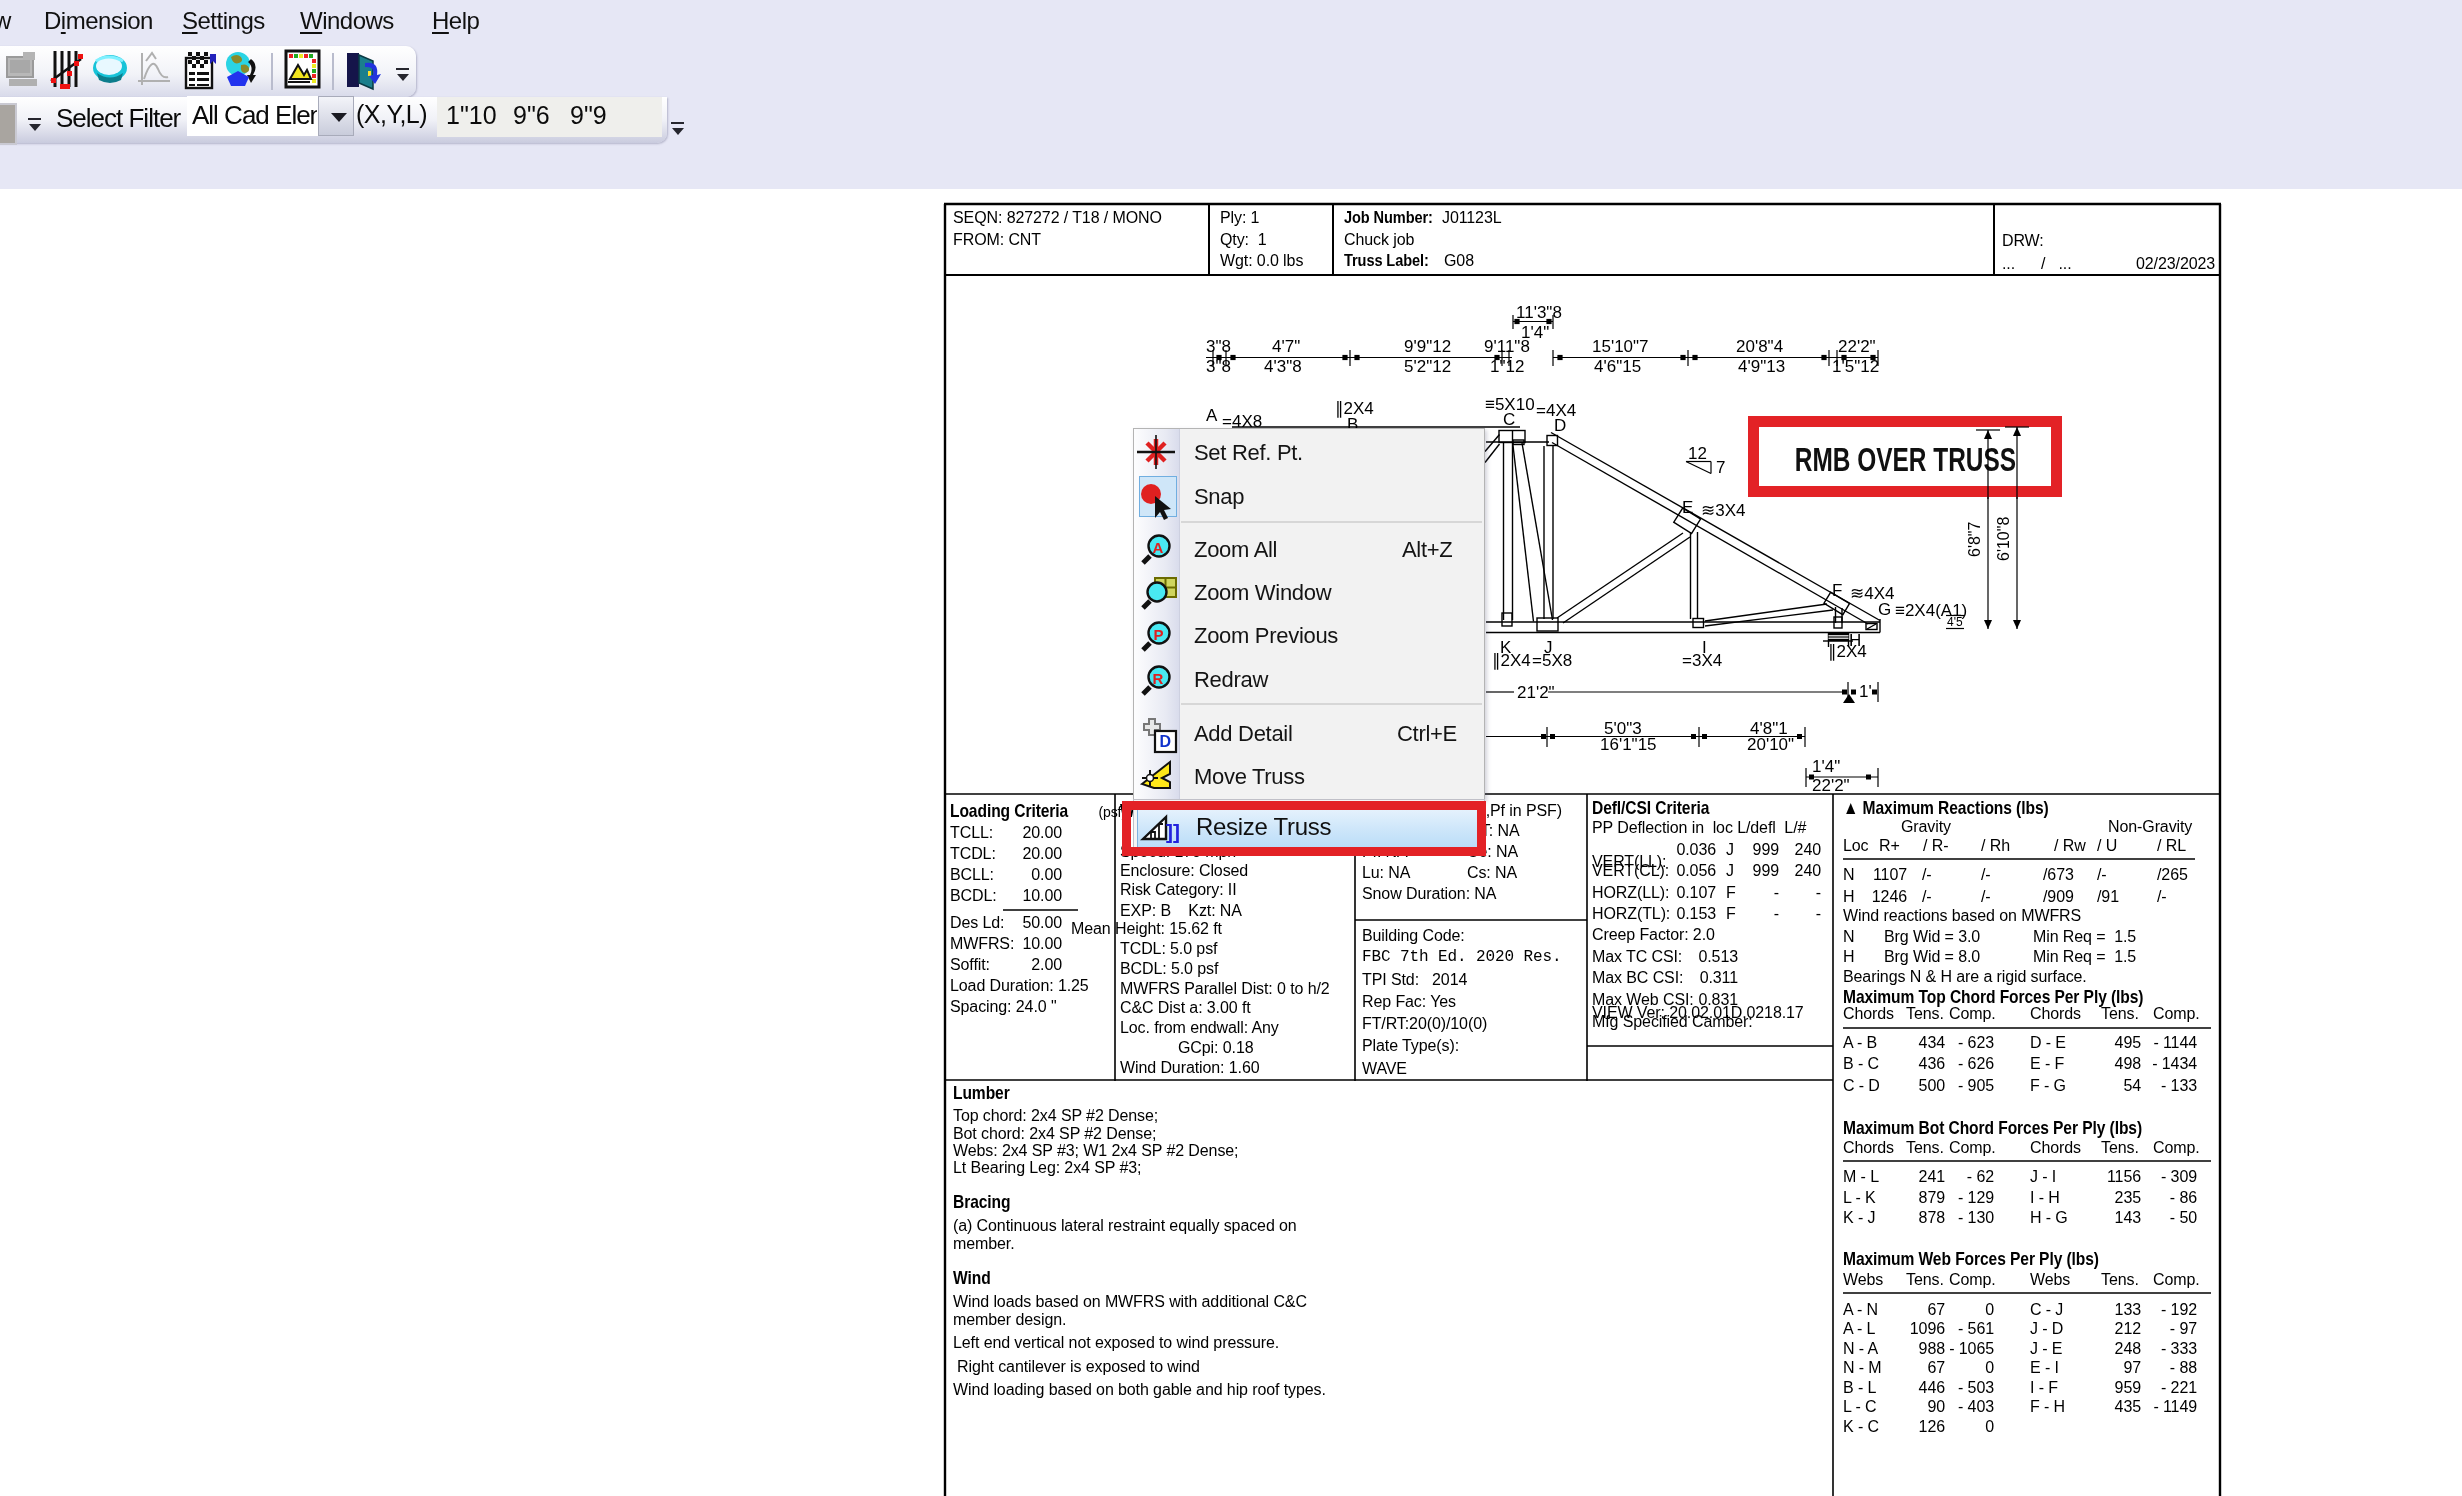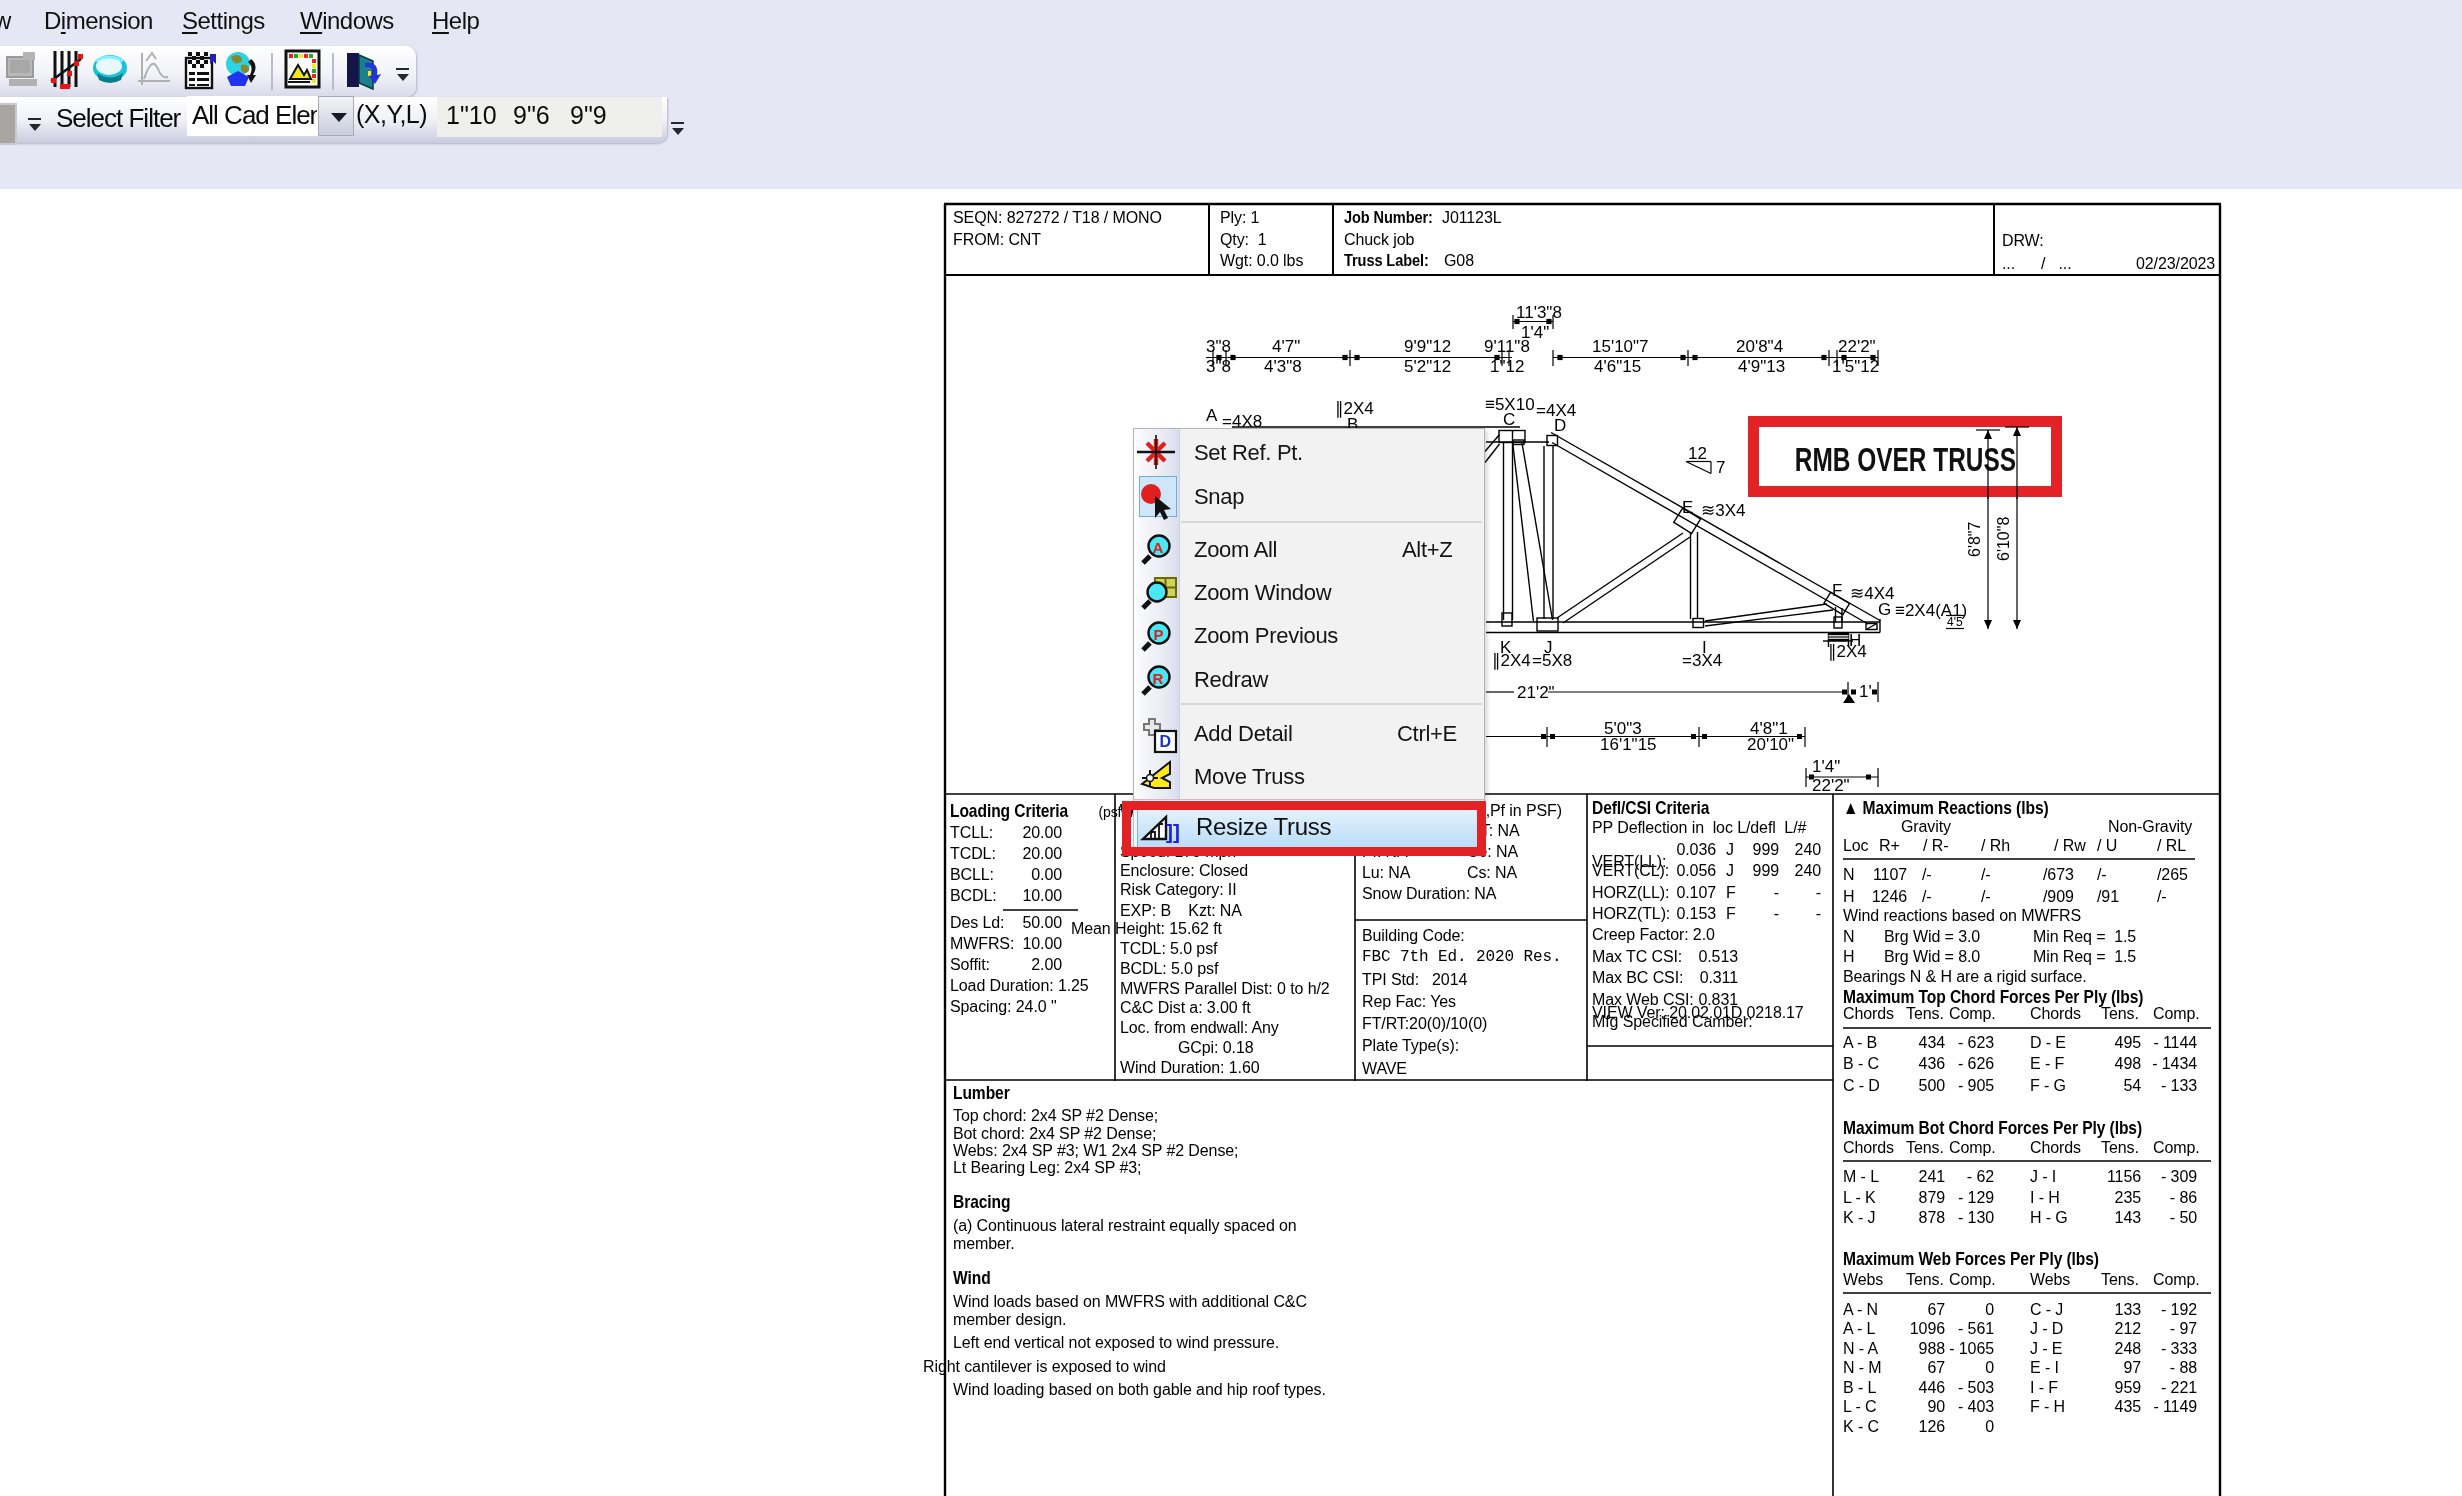--- a/index.html
+++ b/index.html
@@ -473,21 +473,21 @@
 <div class="abs" style="left:953px;top:1123px;">Bot chord: 2x4 SP #2 Dense;</div>
 <div class="abs" style="left:953px;top:1140px;">Webs: 2x4 SP #3; W1 2x4 SP #2 Dense;</div>
 <div class="abs" style="left:953px;top:1157px;">Lt Bearing Leg: 2x4 SP #3;</div>
 <div class="abs" style="left:953px;top:1191px;"><span class="h">Bracing</span></div>
 <div class="abs" style="left:953px;top:1215px;">(a) Continuous lateral restraint equally spaced on</div>
 <div class="abs" style="left:953px;top:1233px;">member.</div>
 <div class="abs" style="left:953px;top:1267px;"><span class="h">Wind</span></div>
 <div class="abs" style="left:953px;top:1291px;">Wind loads based on MWFRS with additional C&amp;C</div>
 <div class="abs" style="left:953px;top:1309px;">member design.</div>
 <div class="abs" style="left:953px;top:1332px;">Left end vertical not exposed to wind pressure.</div>
-<div class="abs" style="left:923px;top:1356px;">Right cantilever is exposed to wind</div>
+<div class="abs" style="left:957px;top:1356px;">Right cantilever is exposed to wind</div>
 <div class="abs" style="left:953px;top:1379px;">Wind loading based on both gable and hip roof types.</div>
 </div>
 
 <div id="menu">
 <div class="abs" style="left:1133px;top:428px;width:352px;height:372px;background:#f2f2f2;border:1px solid #b4b4b4;box-sizing:border-box;box-shadow:2px 2px 4px rgba(80,80,110,.25);"></div>
 <div class="abs" style="left:1134px;top:429px;width:45px;height:370px;background:linear-gradient(90deg,#fdfdfe,#e8eaf3 70%,#d9dcec);border-right:1px solid #cdd0e0;"></div>
 
 <div class="abs" style="left:0;top:0;font-size:22px;color:#141414;letter-spacing:-0.3px;white-space:nowrap;">
   <span class="abs" style="left:1194px;top:440px;">Set Ref. Pt.</span>
   <span class="abs" style="left:1194px;top:484px;">Snap</span>

